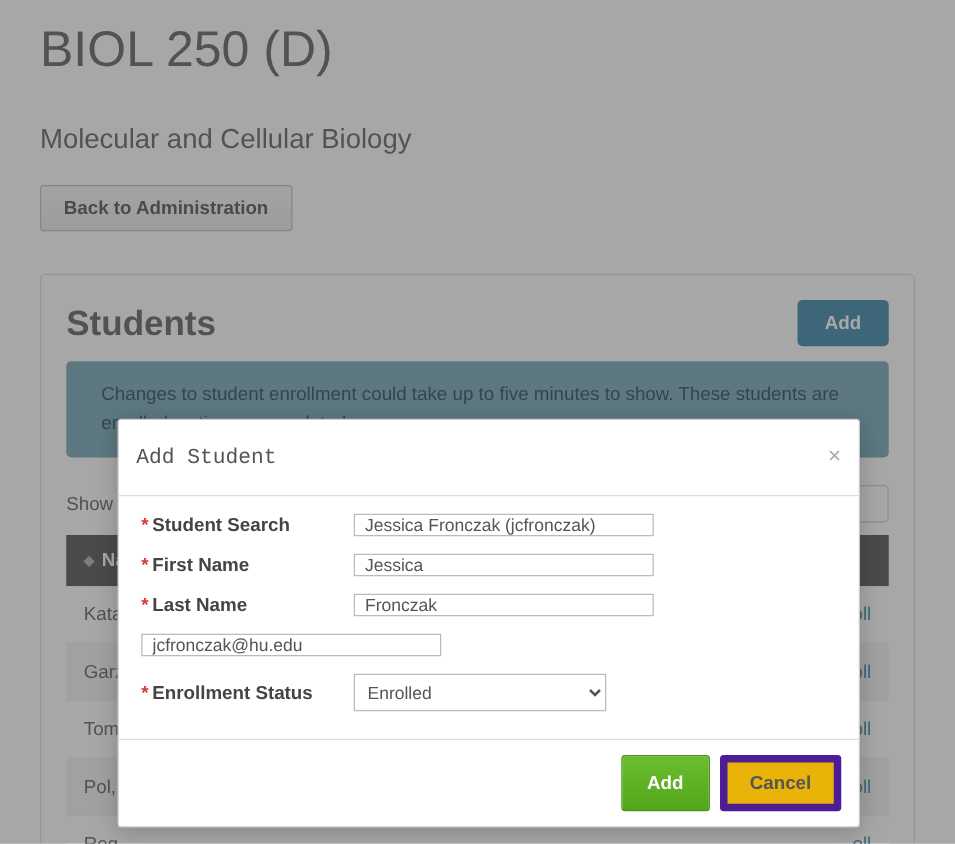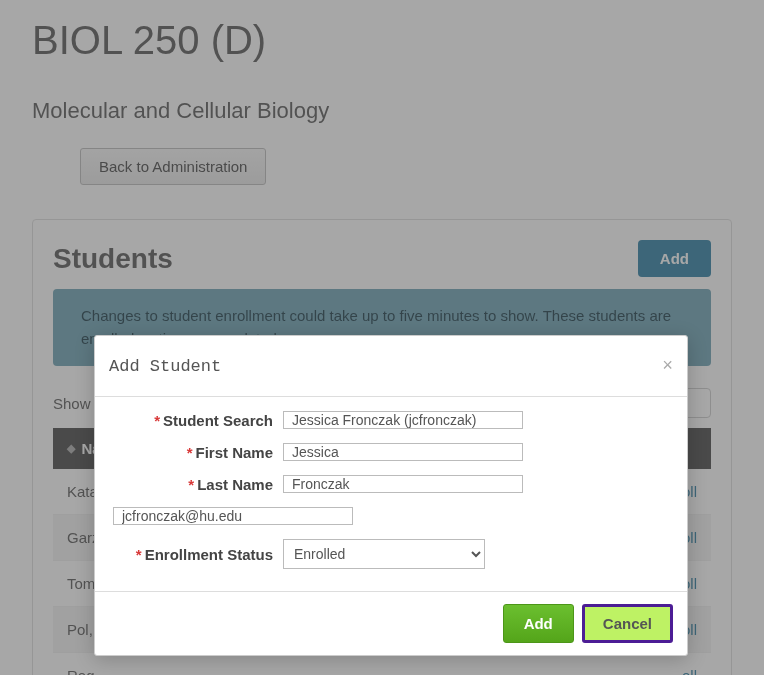--- a/index.html
+++ b/index.html
@@ -25,25 +25,24 @@
       font-size: 22px;
       color: #555;
       font-weight: 400;
       margin-bottom: 24px;
     }
     .back-btn {
       border: 1px solid #bbb;
       background: linear-gradient(#f7f7f7, #e8e8e8);
       padding: 9px 18px;
       font-size: 15px;
-      font-weight: 400;
+      font-weight: 700;
       color: #444;
       border-radius: 3px;
       cursor: pointer;
-      margin-left: 48px;
     }
     .panel {
       border: 1px solid #ddd;
       border-radius: 4px;
       margin-top: 34px;
       padding: 20px;
     }
     .panel-head {
       display: flex;
       justify-content: space-between;
@@ -152,21 +151,21 @@
     .modal-body {
       padding: 14px 18px 8px;
     }
     .form-row {
       display: flex;
       align-items: center;
       margin-bottom: 14px;
     }
     .form-label {
       width: 170px;
-      text-align: right;
+      text-align: left;
       font-size: 15px;
       font-weight: 600;
       color: #444;
       padding-right: 10px;
     }
     .req { color: #d83939; margin-right: 3px; }
     .form-input {
       flex: 0 0 240px;
       border: 1px solid #bbb;
       padding: 5px 8px;
@@ -195,23 +194,23 @@
       background: linear-gradient(#6bbf2f, #54a51a);
       color: #fff;
       border: 1px solid #4c9618;
       border-radius: 3px;
       padding: 8px 20px;
       font-weight: 600;
       font-size: 15px;
       cursor: pointer;
     }
     .btn-secondary {
-      background: #bef264;
-      color: #555;
-      border: 3px solid #4c1d95;
+      background: #eab308;
+      color: #555;
+      border: 6px solid #4c1d95;
       border-radius: 3px;
       padding: 8px 18px;
       font-weight: 600;
       font-size: 15px;
       cursor: pointer;
     }
   </style>
 </head>
 <body>
 

